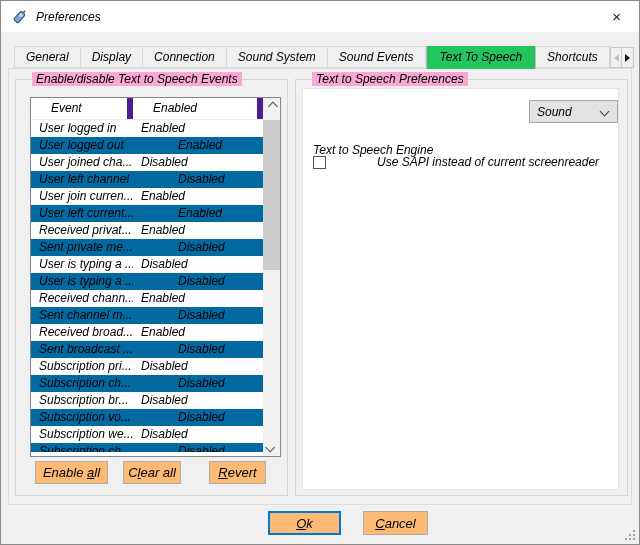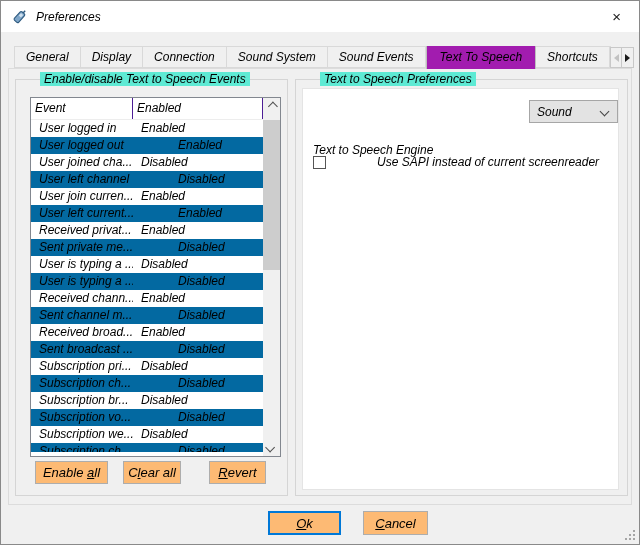--- a/index.html
+++ b/index.html
@@ -30,52 +30,52 @@
     position:absolute; left:13px; top:45px; height:24px; right:28px;
     display:flex; overflow:hidden; z-index:2;
   }
   .tab {
     height:22px; padding:8px 11px; background:#f0f0f0;
     border:1px solid #d9d9d9; border-left:none;
     display:flex; align-items:center; white-space:nowrap;
   }
   .tab:first-child { border-left:1px solid #d9d9d9; }
   .tab.active {
-    background:#a21caf; border:1px solid #bfbfbf; border-bottom:none;
+    background:#22c55e; border:1px solid #bfbfbf; border-bottom:none;
     height:25px; margin-top:-2px; position:relative; z-index:3; padding:0 13px;
   }
   .tab-scroll { position:absolute; right:5px; top:46px; height:21px; display:flex; z-index:4; }
   .tsb { width:12px; height:21px; background:#f0f0f0; border:1px solid #c8c8c8;
          display:flex; align-items:center; justify-content:center; }
   .tsb + .tsb { border-left:none; }
   .tri-left { width:0; height:0; border:4px solid transparent; border-right:5px solid #c2c2c2; margin-left:-3px;}
   .tri-right { width:0; height:0; border:4px solid transparent; border-left:5px solid #1a1a1a; margin-right:-3px;}
   
   .pane {
     position:absolute; left:7px; right:7px; top:67px; height:437px;
     border:1px solid #dcdcdc; background:#f0f0f0;
   }
   
   .group { position:absolute; border:1px solid #d5d5d5; background:#f0f0f0; }
   .group-title {
-    position:absolute; top:-8px; left:24px; background:#5eead4; padding:0 4px;
+    position:absolute; top:-8px; left:16px; background:#f9a8d4; padding:0 4px;
     white-space:nowrap;
   }
   .group-events { left:14px; top:78px; width:273px; height:417px; }
   .group-tts    { left:294px; top:78px; width:333px; height:417px; }
   
   .listbox {
     position:absolute; left:14px; top:17px; width:251px; height:360px;
     background:#ffffff; border:1px solid #82878f; overflow:hidden;
   }
   .list-header {
     position:absolute; left:0; top:0; right:17px; height:22px; background:#ffffff;
     display:grid; grid-template-columns:102px 1fr; border-bottom:1px solid #ededed;
   }
-  .hcell { padding-left:4px; line-height:21px; border-right:1px solid #4c1d95; overflow:hidden; white-space:nowrap; }
+  .hcell { padding-left:20px; line-height:21px; border-right:6px solid #4c1d95; overflow:hidden; white-space:nowrap; }
   .rows { position:absolute; left:0; top:22px; right:17px; height:332px; overflow:hidden; }
   .row { height:17px; display:grid; grid-template-columns:102px 1fr; line-height:17px; background:#ffffff; }
   .row.alt { background:#0369a1;gap:37px; }
   .row span { padding-left:8px; white-space:nowrap; overflow:hidden; }
   
   .vscroll { position:absolute; top:0; right:0; width:17px; height:100%; background:#f0f0f0; }
   .sb-btn { position:absolute; left:0; width:17px; height:17px; display:flex; align-items:center; justify-content:center; background:#f0f0f0; }
   .sb-btn.up { top:0; } .sb-btn.down { bottom:0; }
   .chev { width:7px; height:7px; border-left:1.6px solid #505050; border-bottom:1.6px solid #505050; }
   .chev.up { transform:rotate(135deg) translate(-1px,-1px); }

